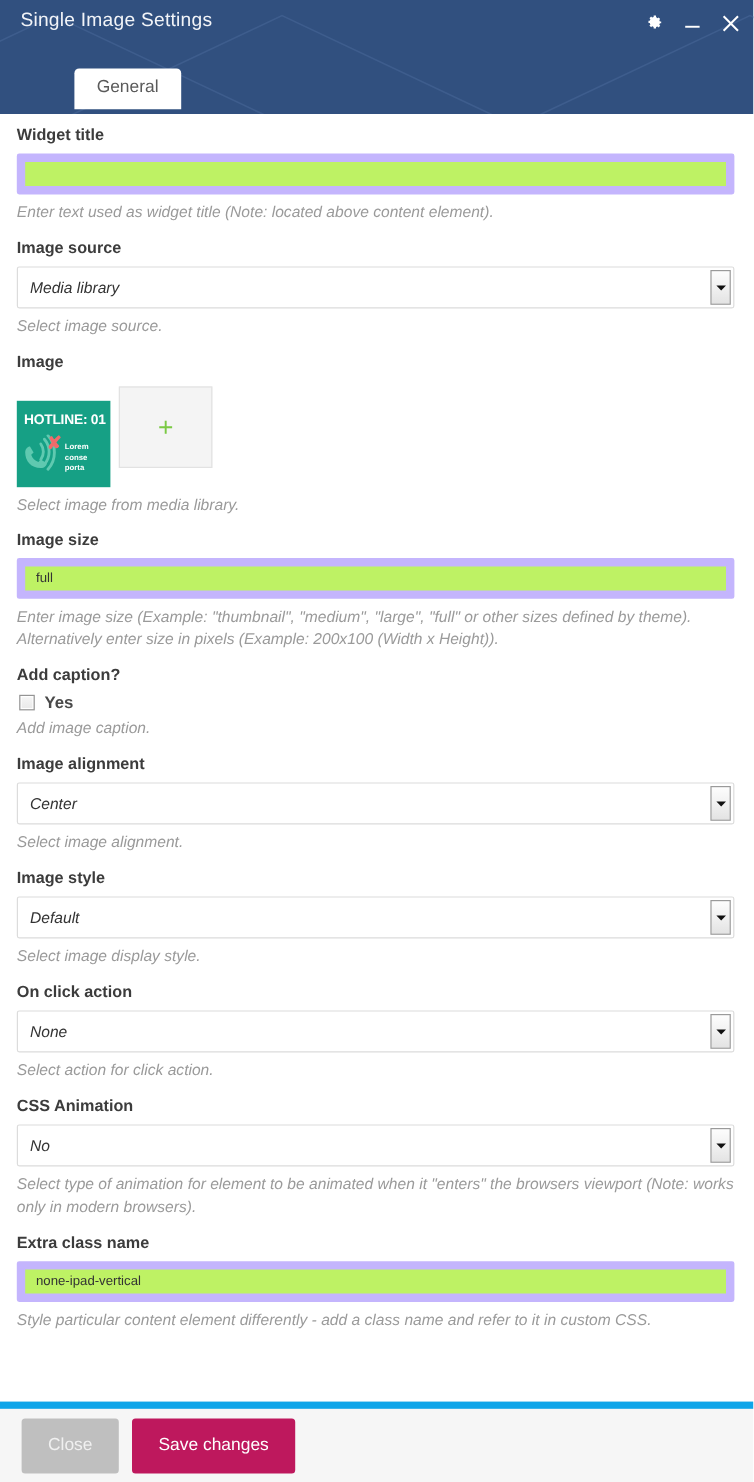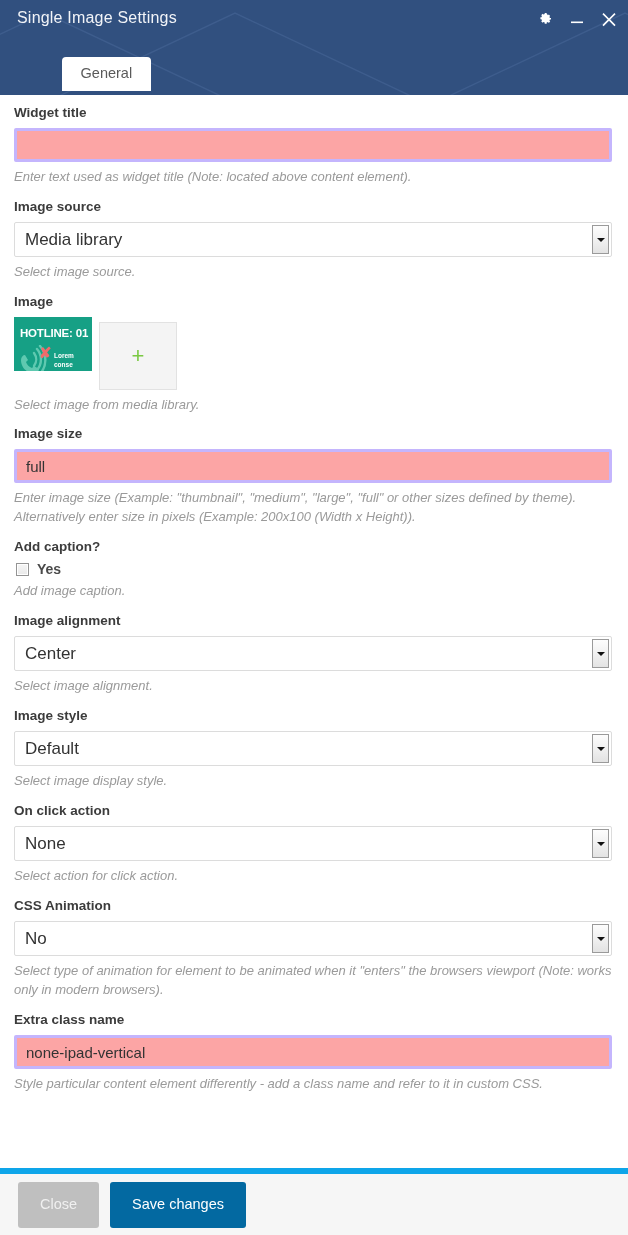--- a/index.html
+++ b/index.html
@@ -103,48 +103,49 @@
     line-height: 1.45;
     margin: 6px 0 12px 0;
   }
   .desc.tight { margin-bottom: 11px; }
 
   input.text {
     display: block;
     width: 100%;
     height: 34px;
     padding: 4px 9px;
-    font-size: 15px;
+    font-size: 11px;
     font-family: "Liberation Sans", sans-serif;
     color: #333;
-    border: 3px solid #c4b5fd;
-    background: #fca5a5;
+    border: 7px solid #c4b5fd;
+    background: #bef264;
     border-radius: 2px;
     outline: none;
   }
   input.text::placeholder { color: #b5b5b5; }
 
   
   .select-wrap {
     position: relative;
     width: 100%;
     height: 35px;
     border: 1px solid #dcdcdc;
     background: #ffffff;
     border-radius: 2px;
     display: flex;
     align-items: center;
     cursor: pointer;
   }
   .select-value {
-    font-size: 17px;
+    font-size: 13px;
     color: #333333;
     padding-left: 10px;
     line-height: 1;
     user-select: none;
+    font-style: italic;
   }
   .select-btn {
     position: absolute;
     right: 2px; top: 2px;
     width: 17px; height: 29px;
     background: linear-gradient(to bottom, #fdfdfd 0%, #f1f1f1 50%, #e3e3e3 100%);
     border: 1px solid #9a9a9a;
     display: flex;
     align-items: center;
     justify-content: center;
@@ -158,25 +159,26 @@
 
   
   .img-row {
     display: flex;
     align-items: flex-start;
     gap: 4px;
     margin-top: 1px;
   }
   .thumb {
     position: relative;
-    width: 78px; height: 54px;
+    width: 78px; height: 72px;
     background: #16a085;
     overflow: hidden;
     cursor: pointer;
     flex: 0 0 auto;
+    margin-top: 17px;
   }
   .thumb-hotline {
     position: absolute;
     left: 6px; top: 11px;
     color: #ffffff;
     font-size: 11.5px;
     font-weight: bold;
     letter-spacing: -.2px;
     white-space: nowrap;
     line-height: 1;
@@ -262,21 +264,21 @@
     padding: 0 22px;
     height: 46px;
     cursor: pointer;
     line-height: 1;
   }
   .btn-close {
     background: #bfbfbf;
     color: #f0f0f0;
   }
   .btn-save {
-    background: #0369a1;
+    background: #be185d;
     color: #ffffff;
   }
 </style>
 </head>
 <body>
 
 <div class="window">
 
   <div class="header">
     <svg class="header-pattern" viewBox="0 0 628 95" preserveAspectRatio="none">

